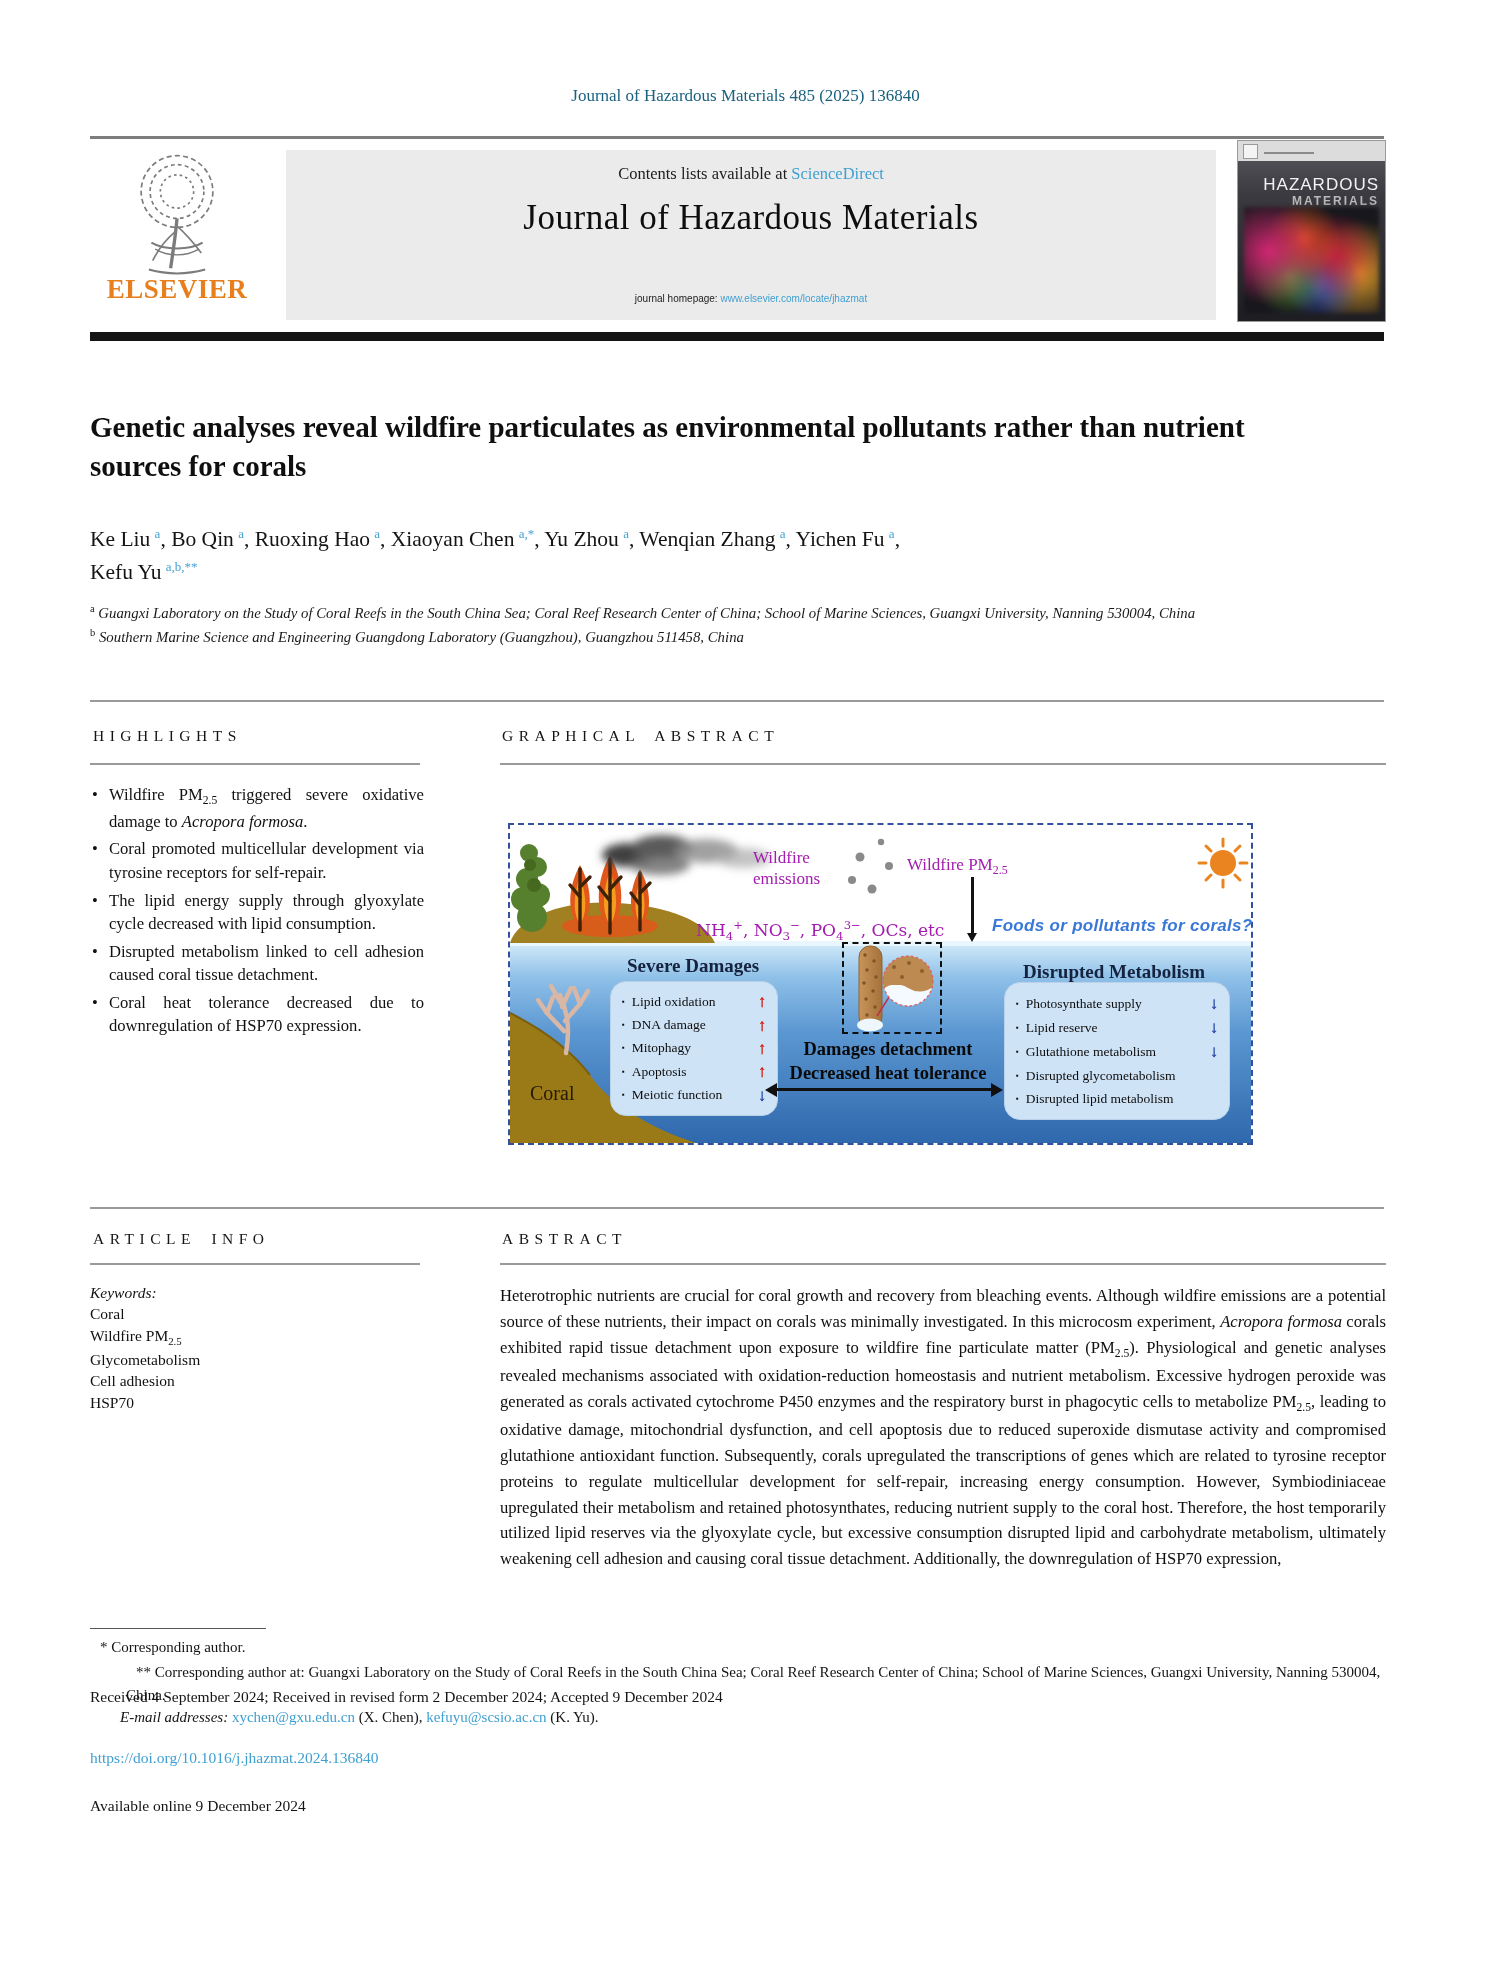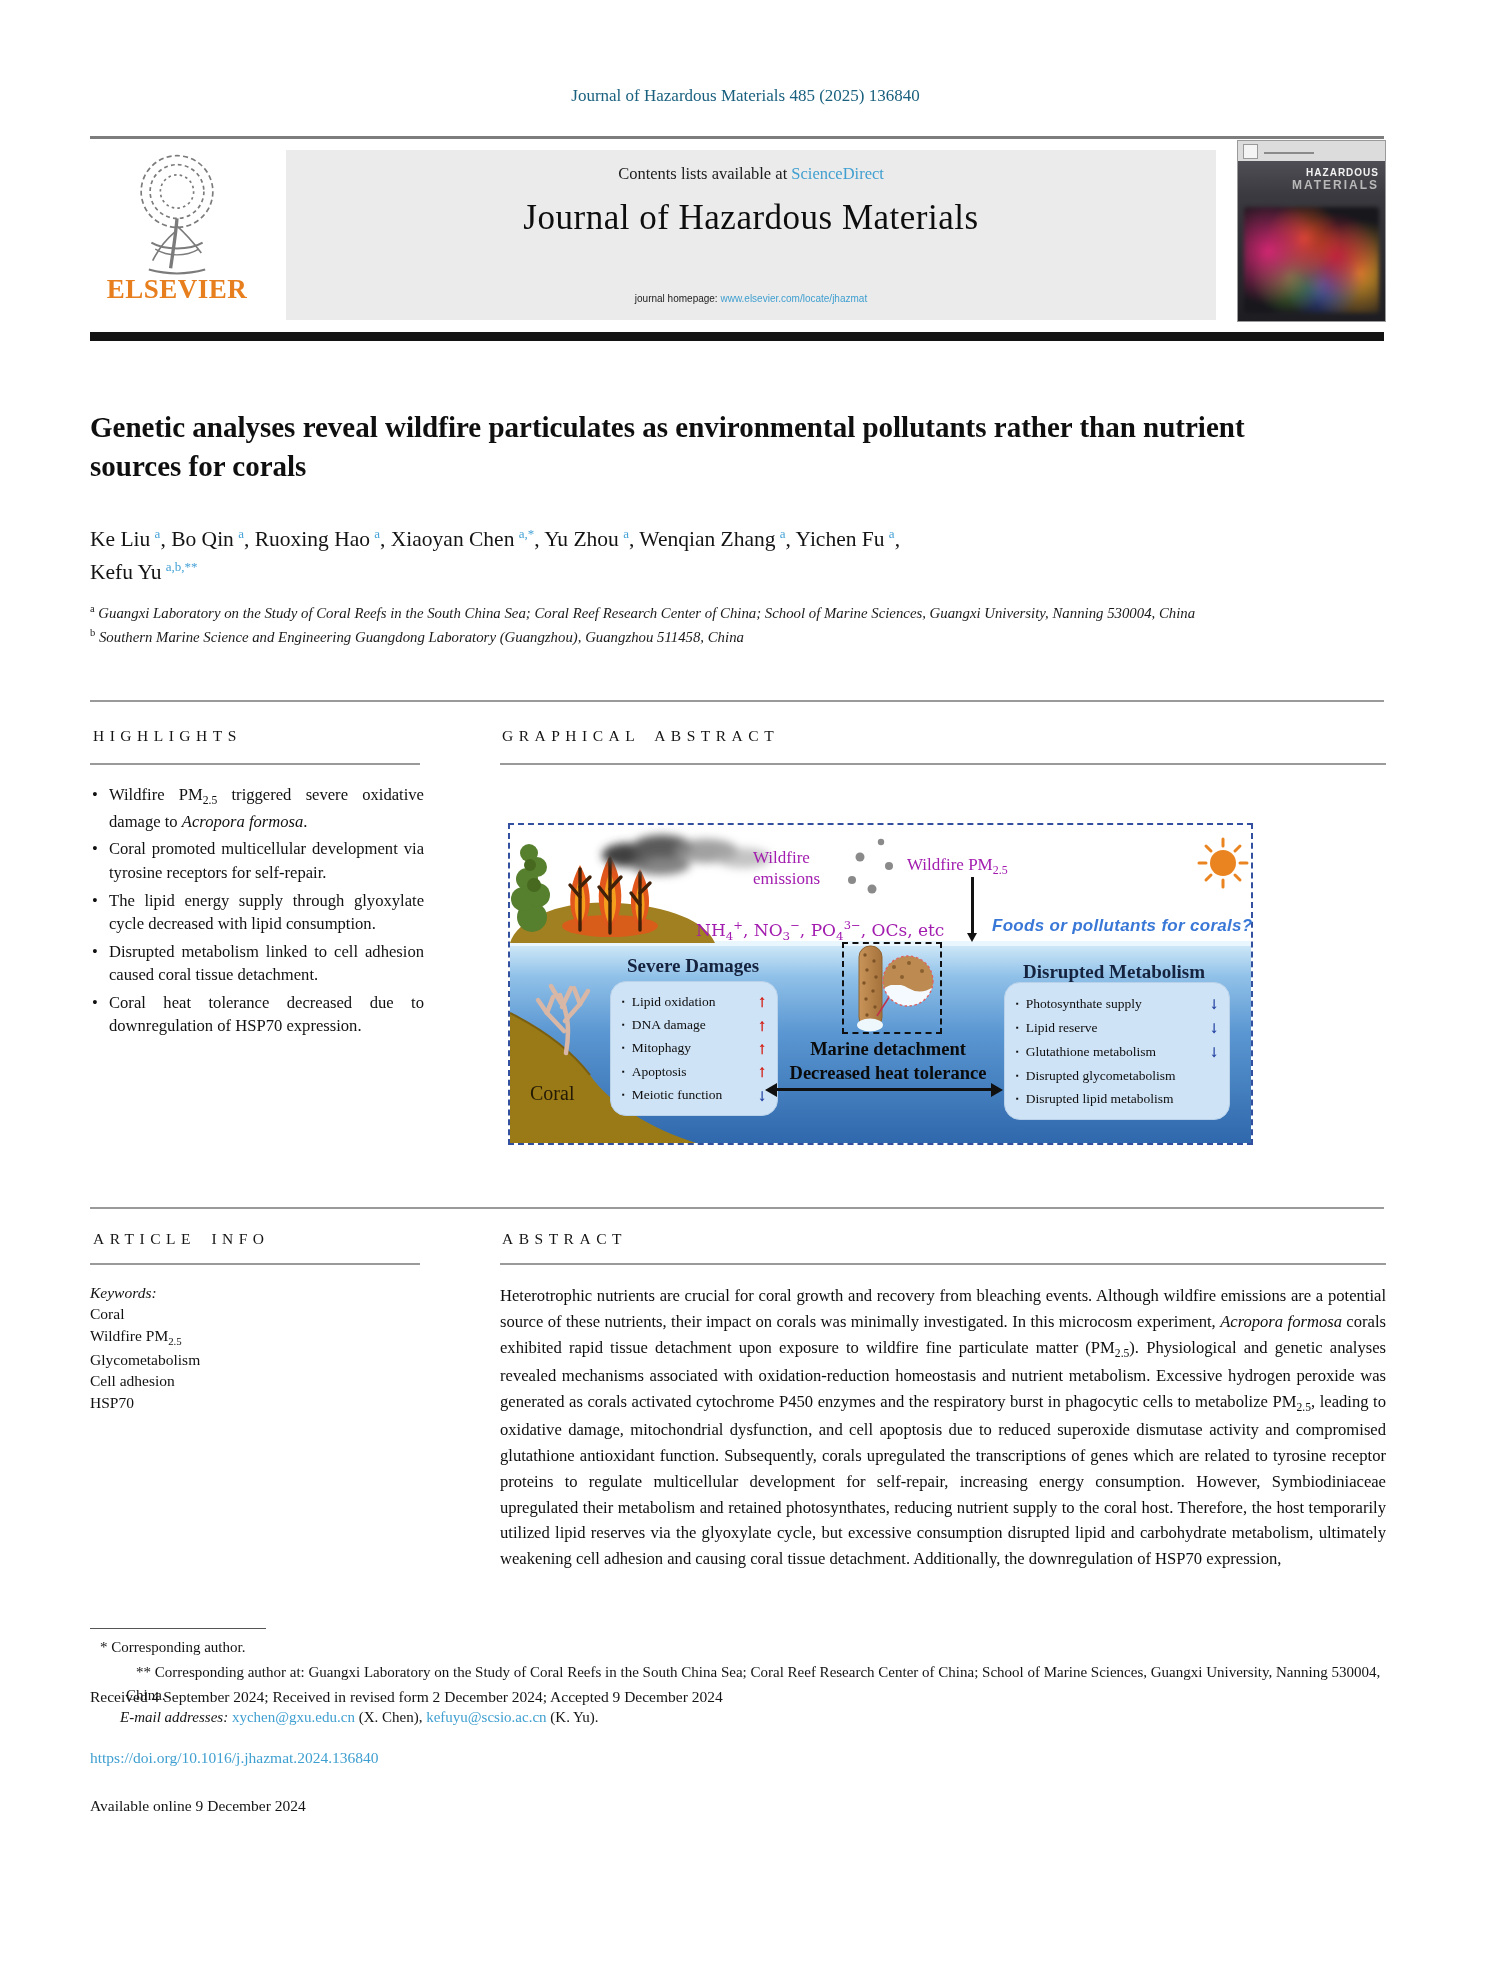--- a/index.html
+++ b/index.html
@@ -24,21 +24,21 @@
   
   .cover{left:1237px;top:140px;width:147px;height:180px;background:linear-gradient(#5a5a60 0%,#3a3a40 30%,#1d1d22 100%);
          border:1px solid #9a9a9a;overflow:hidden;}
   .cover-top{position:absolute;top:0;left:0;right:0;height:20px;background:#dcdcdc;}
   .cover-top i{position:absolute;height:2px;background:#8a8a8a;}
   .cover-top i:nth-child(1){left:26px;top:6px;width:70px;}
   .cover-top i:nth-child(2){left:26px;top:11px;width:50px;}
   .cover-dot{position:absolute;left:5px;top:3px;width:13px;height:13px;background:#f4f4f4;border:1px solid #999;}
   .cover-mast{position:absolute;top:26px;left:0;right:6px;text-align:right;line-height:1.15;
         font-family:"Liberation Sans","DejaVu Sans",sans-serif;}
-  .cover-mast .m1{display:block;color:#f2f2f2;font-weight:700;font-size:10px;letter-spacing:1px;}
+  .cover-mast .m1{display:block;color:#f2f2f2;font-weight:400;font-size:17px;letter-spacing:1px;margin-top:8px;}
   .cover-mast .m2{display:block;color:#b9b9b9;font-weight:700;font-size:12px;letter-spacing:2px;}
   .cover-map{position:absolute;left:6px;right:6px;top:66px;bottom:8px;background:
      radial-gradient(circle at 18% 42%, rgba(219,39,118,.95), transparent 42%),
      radial-gradient(circle at 44% 30%, rgba(233,84,30,.9), transparent 36%),
      radial-gradient(circle at 68% 46%, rgba(201,28,60,.9), transparent 40%),
      radial-gradient(circle at 34% 66%, rgba(96,164,52,.85), transparent 34%),
      radial-gradient(circle at 58% 72%, rgba(62,92,204,.85), transparent 36%),
      radial-gradient(circle at 85% 62%, rgba(241,168,40,.9), transparent 40%),
      #17171c;filter:blur(2px);border-radius:3px;}
   .black-bar{left:90px;top:332px;width:1294px;height:9px;background:#141414;}
@@ -352,21 +352,21 @@
         </div>
         <div class="mini-row">
           <span class="sq">▪</span>
           <span class="lbl">Meiotic function</span>
           <span class="arr arr-down">↓</span>
         </div>
       </div>
 
     <div class="dashed-box"></div>
     <div class="center-text">
-      <div>Marine detachment</div>
+      <div>Damages detachment</div>
       <div>Decreased heat tolerance</div>
     </div>
     <div class="dbl-arrow"></div>
 
     <div class="box-title dm-title">Disrupted Metabolism</div>
     <div class="info-box dm-box" id="dm-box">
         <div class="mini-row">
           <span class="sq">▪</span>
           <span class="lbl">Photosynthate supply</span>
           <span class="arr arr-down">↓</span>

